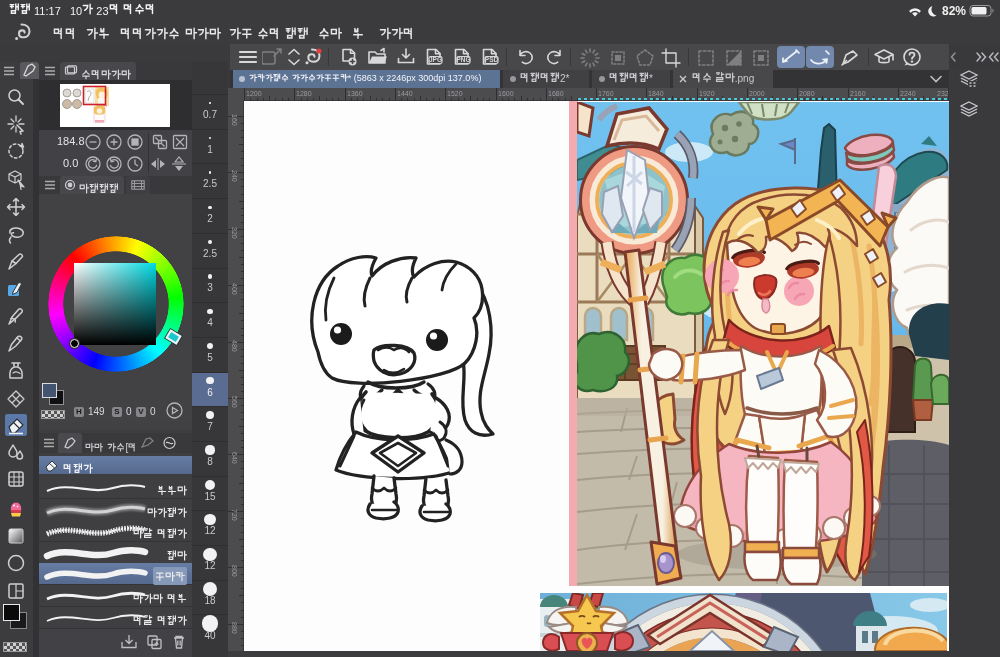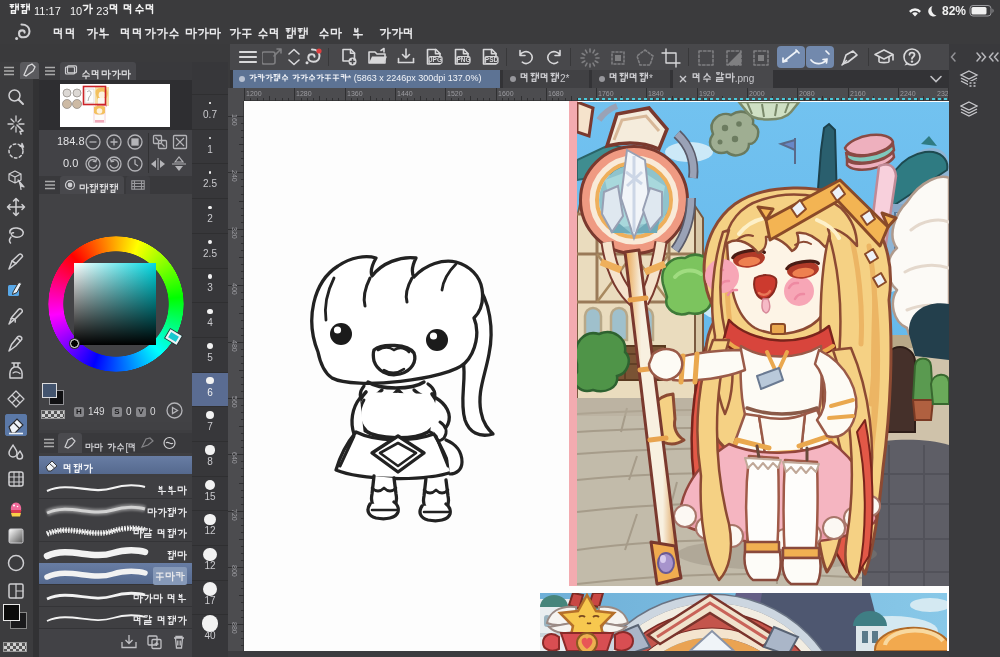--- a/index.html
+++ b/index.html
@@ -1075,21 +1075,21 @@
     <div class="abs" style="left:204.8px;top:479.5px;width:10.4px;height:10.4px;border-radius:50%;background:#f2f2f2"></div>
     <div class="abs" style="left:192px;top:491px;width:36px;text-align:center;font-size:10px;color:#cacace">15</div>
     <div class="abs" style="left:192px;top:476px;width:36px;height:1px;background:#2f2f31"></div>
     <div class="abs" style="left:204.2px;top:513.6px;width:11.6px;height:11.6px;border-radius:50%;background:#f2f2f2"></div>
     <div class="abs" style="left:192px;top:525px;width:36px;text-align:center;font-size:10px;color:#cacace">12</div>
     <div class="abs" style="left:192px;top:510px;width:36px;height:1px;background:#2f2f31"></div>
     <div class="abs" style="left:203.4px;top:547.5px;width:13.2px;height:13.2px;border-radius:50%;background:#f2f2f2"></div>
     <div class="abs" style="left:192px;top:560px;width:36px;text-align:center;font-size:10px;color:#cacace">12</div>
     <div class="abs" style="left:192px;top:545px;width:36px;height:1px;background:#2f2f31"></div>
     <div class="abs" style="left:202.7px;top:581.5px;width:14.6px;height:14.6px;border-radius:50%;background:#f2f2f2"></div>
-    <div class="abs" style="left:192px;top:595px;width:36px;text-align:center;font-size:10px;color:#cacace">17</div>
+    <div class="abs" style="left:192px;top:595px;width:36px;text-align:center;font-size:10px;color:#cacace">18</div>
     <div class="abs" style="left:192px;top:580px;width:36px;height:1px;background:#2f2f31"></div>
     <div class="abs" style="left:201.9px;top:615.4px;width:16.2px;height:16.2px;border-radius:50%;background:#f2f2f2"></div>
     <div class="abs" style="left:192px;top:630px;width:36px;text-align:center;font-size:10px;color:#cacace">40</div>
     <div class="abs" style="left:192px;top:614px;width:36px;height:1px;background:#2f2f31"></div>
     <div class="abs" style="left:244px;top:101px;width:705px;height:550px;background:#fdfdfd"></div>
     <div class="abs" style="left:228px;top:651px;width:721px;height:6px;background:#3c3c3f"></div>
     <div class="abs" style="left:569px;top:101px;width:9px;height:485px;background:#f3abb0"></div>
     <svg class="abs" style="left:290px;top:240px" width="290" height="300" viewBox="0 0 290 300" fill="none" stroke="#222" stroke-width="3.3" stroke-linecap="round" stroke-linejoin="round">
 <g>
 

